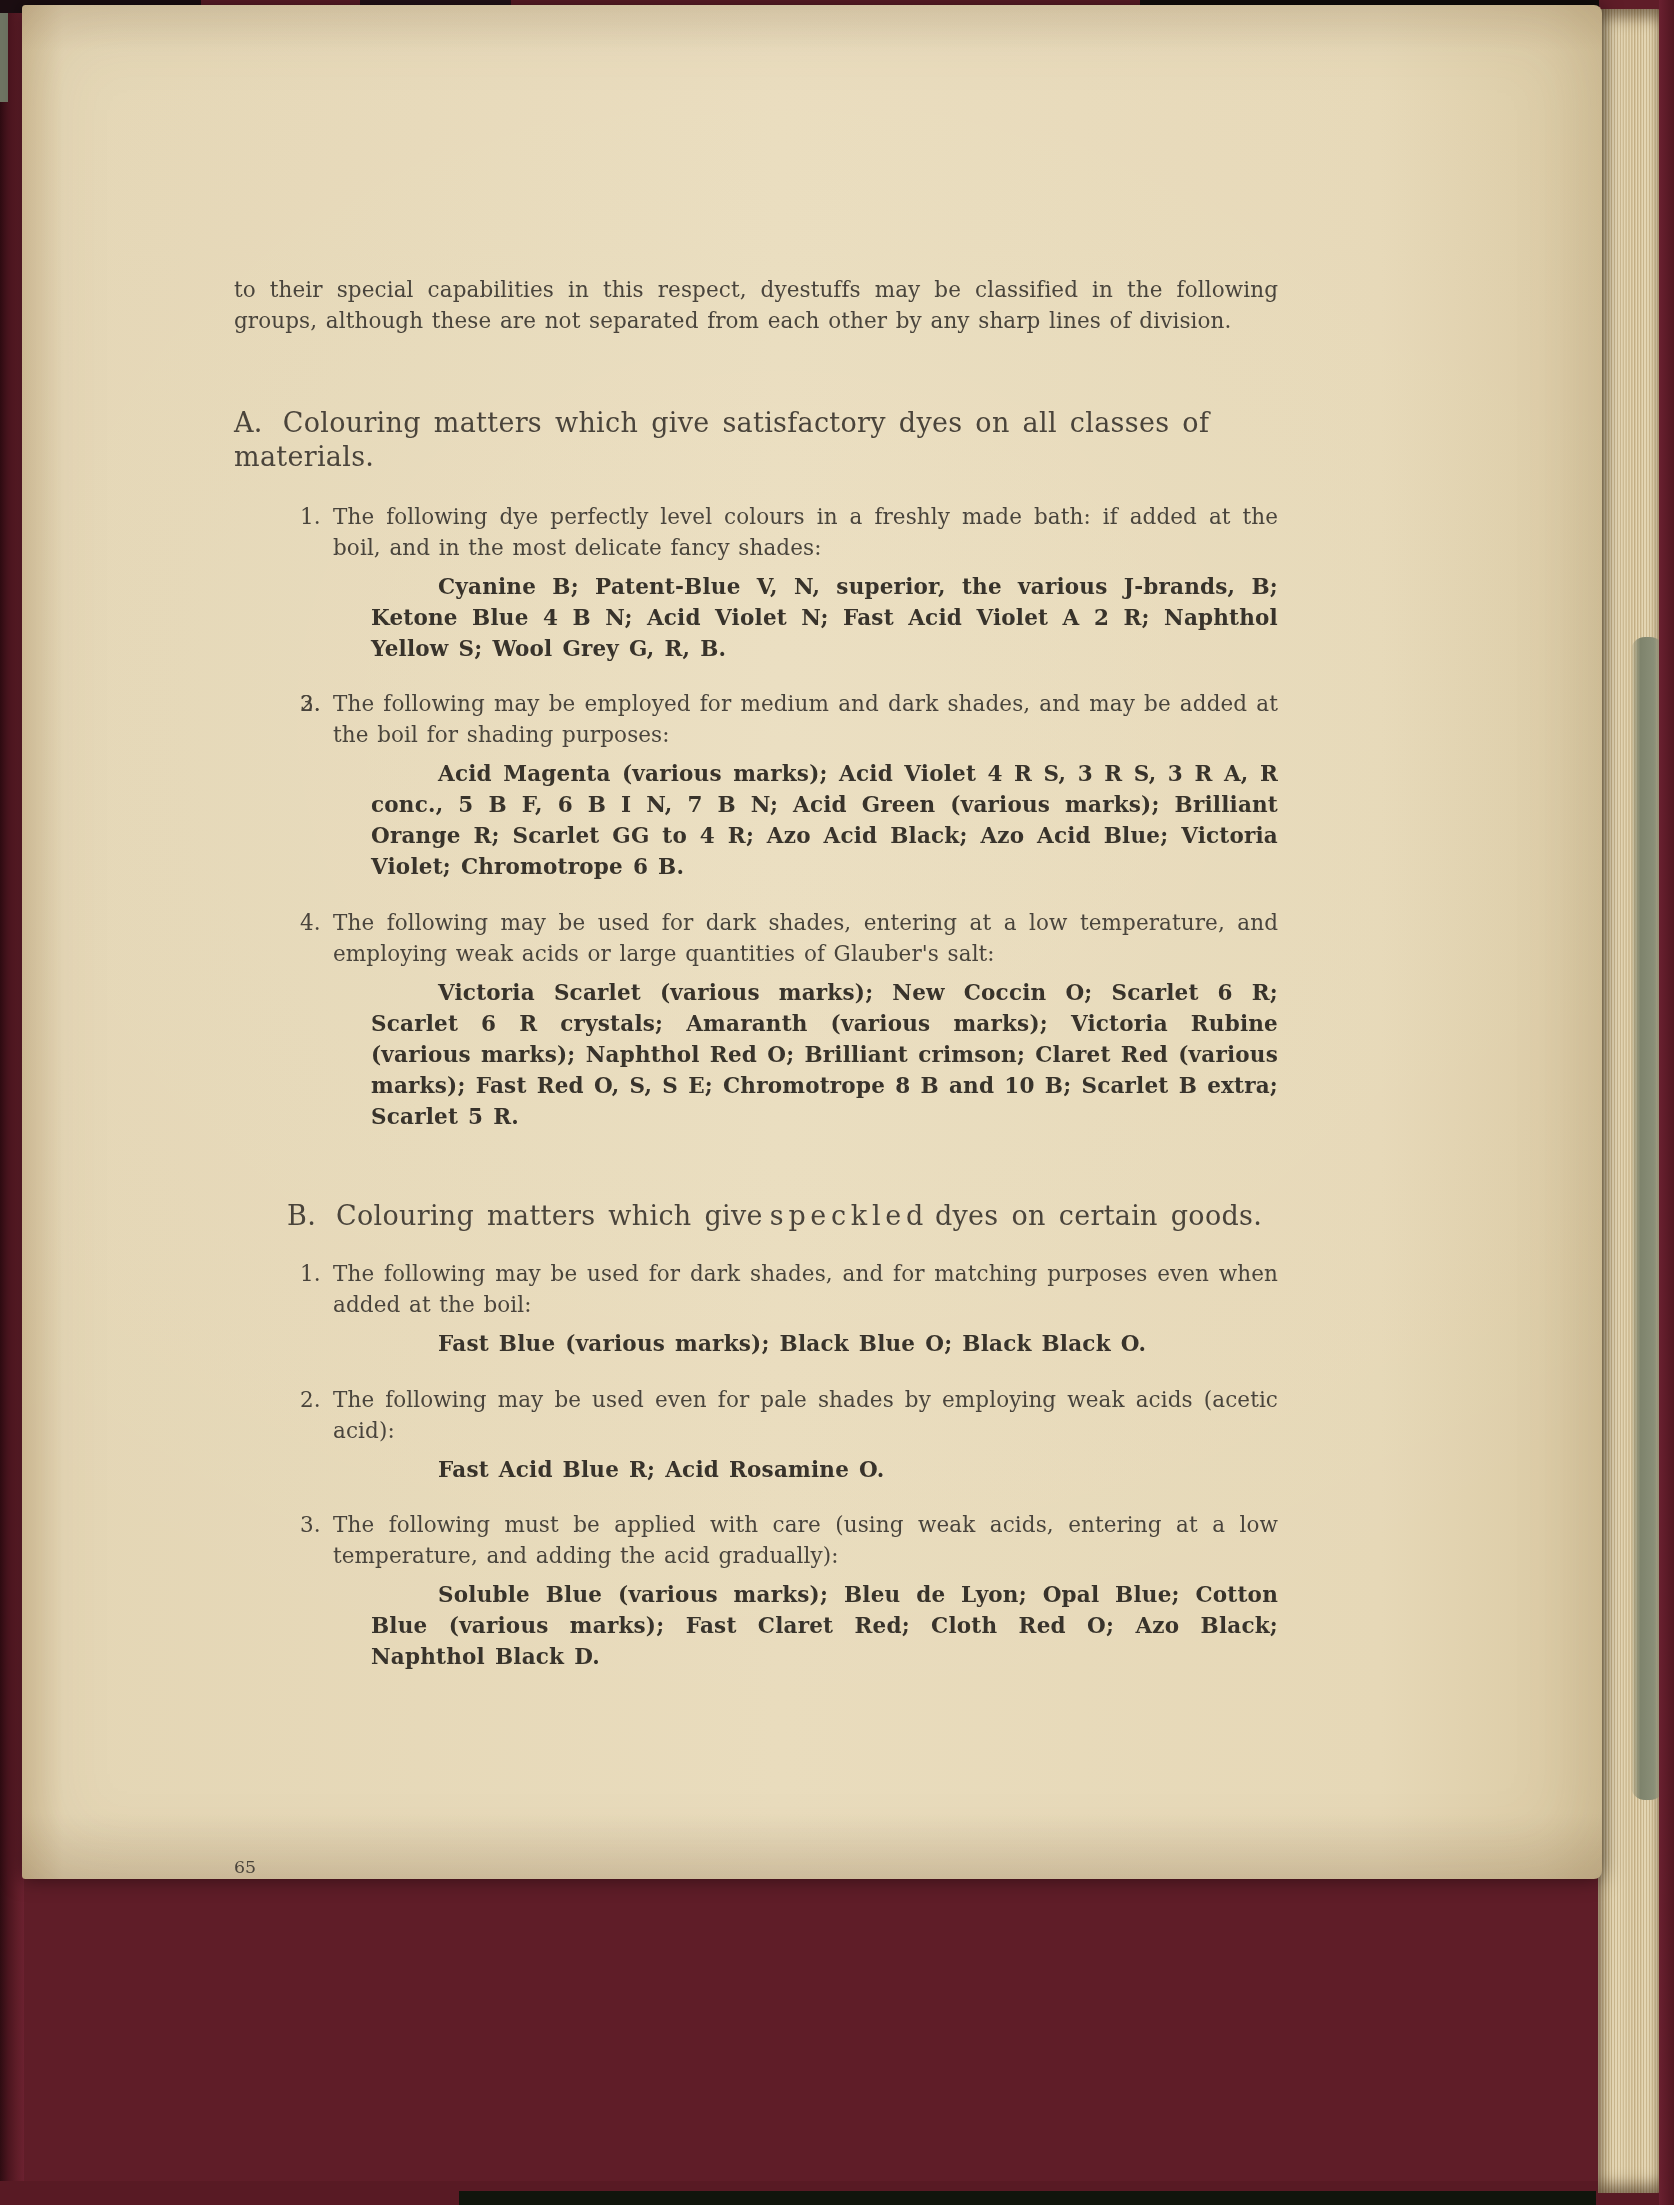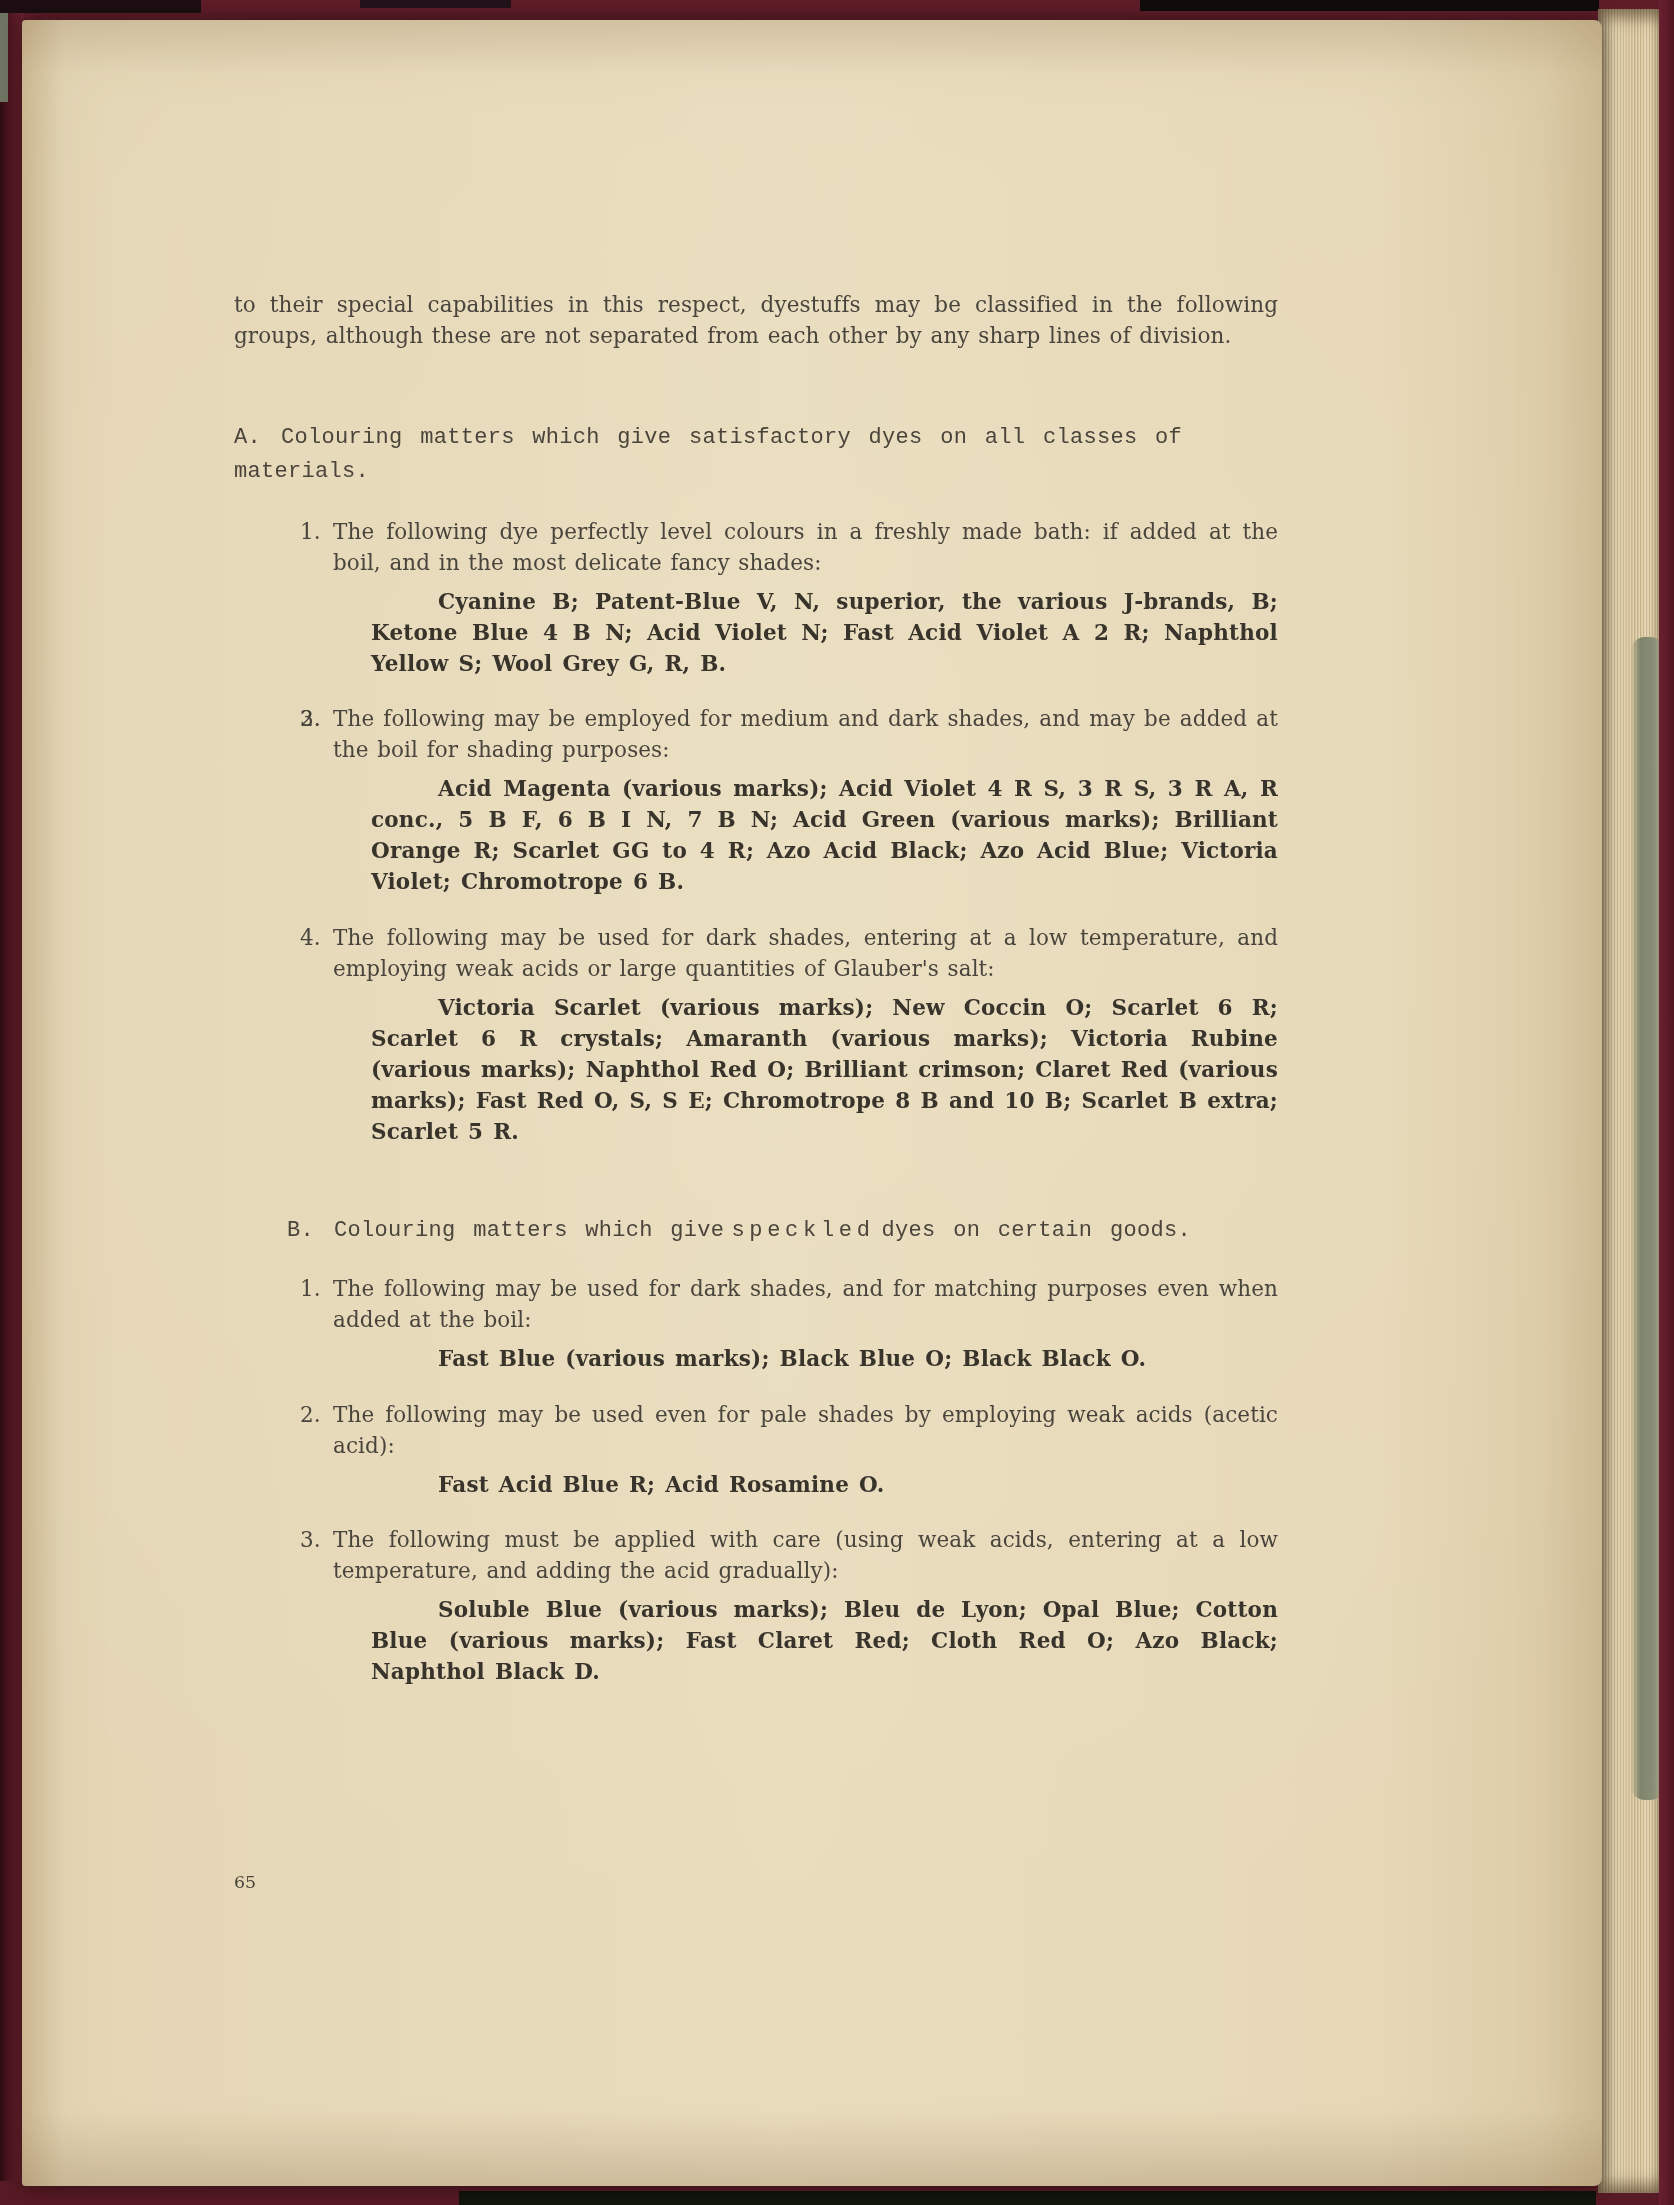--- a/index.html
+++ b/index.html
@@ -47,21 +47,21 @@
     background:linear-gradient(90deg, rgba(130,135,115,0) 0%, #7e836c 28%, #8a8f78 70%, rgba(130,135,115,0) 100%);
     border-radius:14px;
   }
   .cover-right {
     position:absolute; right:0; top:0; width:15px; height:100%;
     background:linear-gradient(90deg, #6a2030 0%, #4f1620 100%);
   }
 
   
   .page {
-    position:absolute; left:22px; top:20px; width:1580px; height:2166px;
+    position:absolute; left:22px; top:5px; width:1580px; height:1874px;
     background:
       linear-gradient(180deg, rgba(110,80,50,.12) 0%, rgba(110,80,50,0) 2.5%, rgba(110,80,50,0) 96.5%, rgba(110,80,50,.16) 100%),
       radial-gradient(120% 90% at 48% 38%, rgba(255,252,240,.10), rgba(255,252,240,0) 62%),
       linear-gradient(90deg, #d2bf99 0%, #e4d6b5 2.6%, #e9dcbd 48%, #e6d8b7 86%, #ddcda8 96%, #d4c39c 100%),
       #e7dabb;
     border-radius:3.5px 8.1px 8.1px 3.5px;
     box-shadow: inset 0 0 87px rgba(118,88,48,.17), 0 0 20px rgba(0,0,0,.5);
   }
 
   
@@ -71,24 +71,24 @@
     color:#49443c;
     font-size:21.5px; line-height:31px;
     letter-spacing:0.1px;
   }
   .intro {
     margin:0 0 70px 0;
     text-align:justify;
     word-spacing:1.7px;
   }
   .section-heading {
-    font-size:22px; line-height:34px; font-weight:400;
+    font-size:27px; line-height:34px; font-weight:400;
     margin:0 0 27px 0;
     color:#4a443b;
-    word-spacing:4.1px; letter-spacing:0.3px;font-family:Liberation Mono, monospace;
+    word-spacing:4.1px; letter-spacing:0.3px;
   }
   .section-heading .label { margin-right:20px; }
   .section-heading .spaced { letter-spacing:4.7px; margin:4px 7px; }
   .section-heading.b { margin:67px 0 25.6px 53px; }
 
   .item { position:relative; padding-left:99px; margin:0 0 24.4px 0; }
   .item .num { position:absolute; left:66px; top:0; }
   .item p { margin:0; text-align:justify; word-spacing:1.7px; }
   .item .dyes {
     margin-top:8px;

